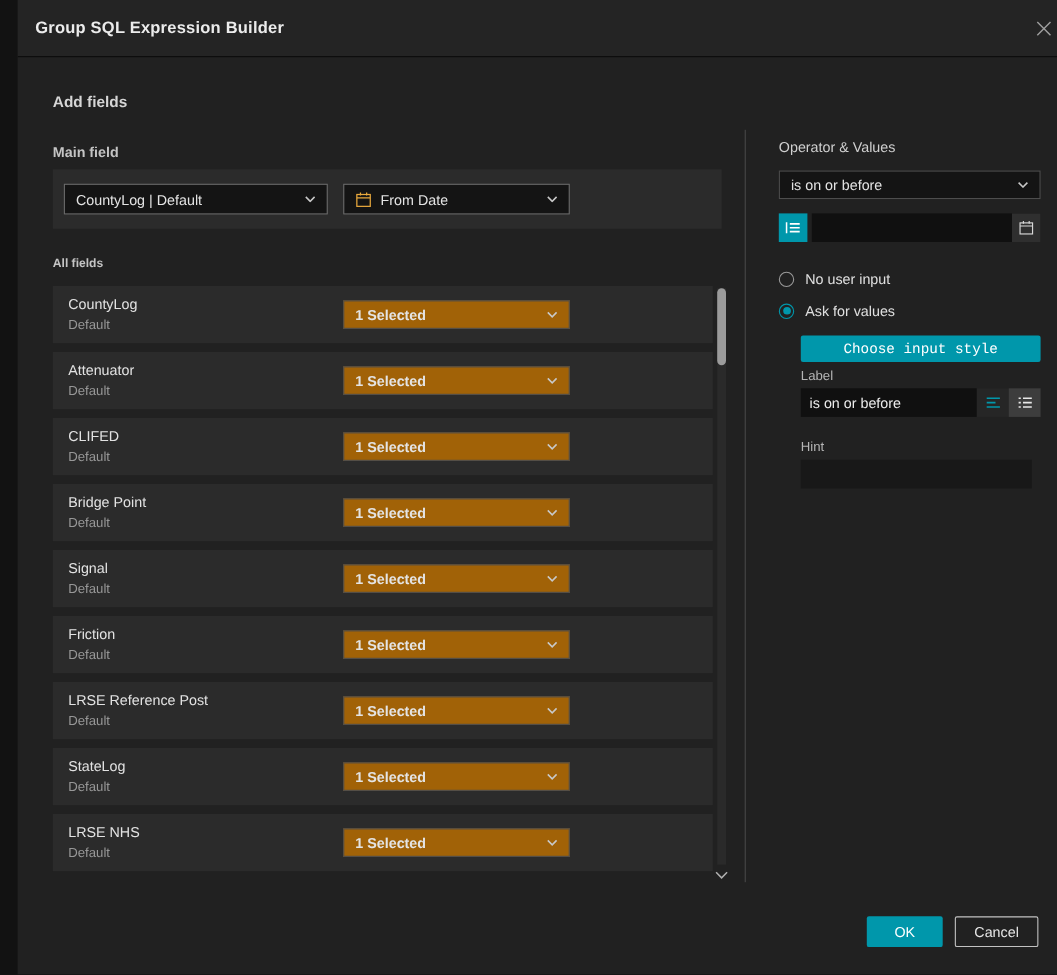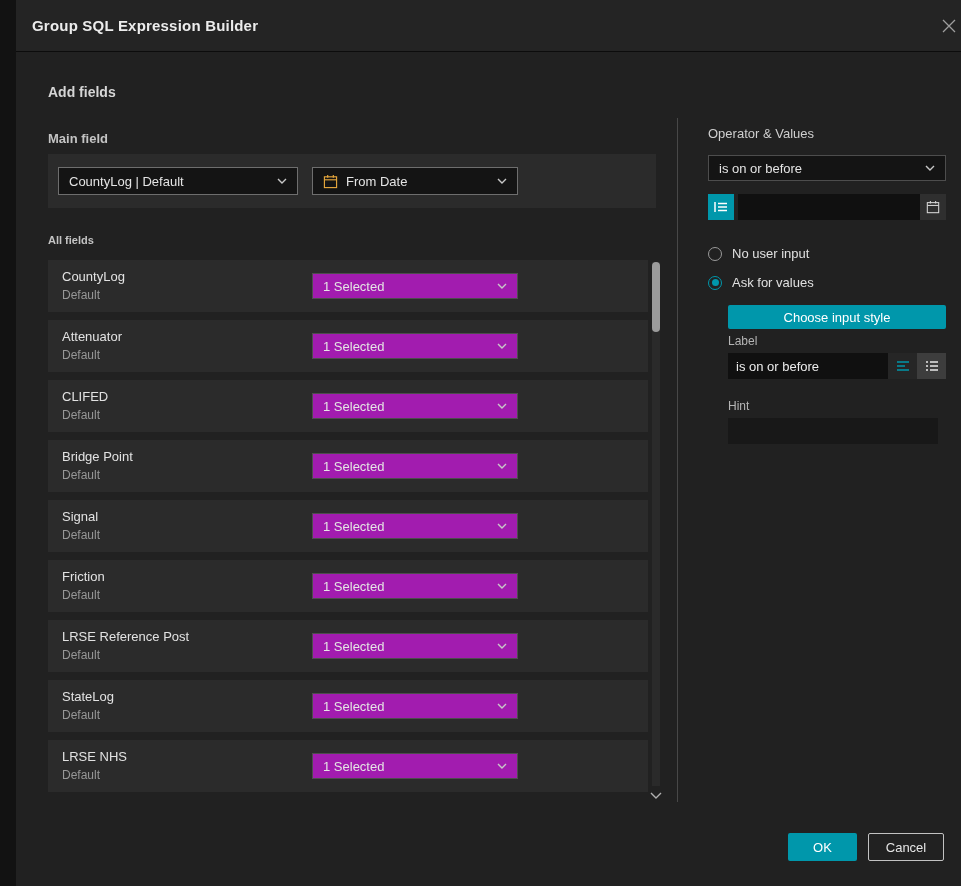--- a/index.html
+++ b/index.html
@@ -36,21 +36,21 @@
   .select .sel-text{white-space:nowrap;overflow:hidden;text-overflow:ellipsis;}
   .select .chev{margin-left:auto;display:flex;flex:none;}
   .sel-layer{position:absolute;left:10px;top:13px;width:240px;height:28px;}
   .sel-field{position:absolute;left:264px;top:13px;width:206px;height:28px;}
   .cal-gold{color:var(--calendar-icon);display:flex;flex:none;}
   
   .list{position:absolute;left:32px;top:260px;width:600px;}
   .field-row{position:relative;height:52px;margin-bottom:8px;background:#2b2b2b;}
   .field-name{position:absolute;left:14px;top:9px;font-size:13px;color:#e2e2e2;}
   .field-sub{position:absolute;left:14px;top:28px;font-size:12px;color:#979797;}
-  .row-select{position:absolute;left:264px;top:13px;width:206px;height:26px;background:#a21caf;border-color:#4d4d4d;}
+  .row-select{position:absolute;left:264px;top:13px;width:206px;height:26px;background:#a16207;border-color:#4d4d4d;font-weight:bold;}
   
   .sb-track{position:absolute;left:636px;top:262px;width:8px;height:524px;background:#2a2a2a;}
   .sb-thumb{position:absolute;left:0;top:0;width:8px;height:70px;background:#9b9b9b;border-radius:4px;cursor:pointer;}
   .sb-down{position:absolute;left:634px;top:792px;color:#b0b0b0;display:flex;}
   
   .v-div{position:absolute;left:661px;top:118px;width:1px;height:684px;background:#484848;}
   
   .h-op{position:absolute;left:692px;top:126px;font-size:13px;font-weight:400;color:#cfcfcf;}
   .op-select{position:absolute;left:692px;top:155px;width:238px;height:26px;background:#141414;border-color:#4d4d4d;}
   .value-row{position:absolute;left:692px;top:194px;width:238px;height:26px;display:flex;gap:4px;}
@@ -59,21 +59,21 @@
   .value-input{width:100%;height:26px;box-sizing:border-box;background:transparent;border:none;color:#ececec;font-size:13px;padding:0 30px 0 8px;outline:none;font-family:inherit;}
   .cal-btn{position:absolute;right:0;top:0;width:26px;height:26px;background:#2f2f2f;border:none;color:#d8d8d8;display:flex;align-items:center;justify-content:center;cursor:pointer;padding:0;}
   
   .radio-row{position:absolute;left:692px;display:flex;align-items:center;gap:10px;font-size:13px;color:#e0e0e0;cursor:pointer;}
   .radio-1{top:246px;}
   .radio-2{top:275px;justify-content:center;}
   .radio-circle{width:14px;height:14px;border-radius:50%;border:1px solid #9a9a9a;box-sizing:border-box;flex:none;display:flex;align-items:center;justify-content:center;}
   .radio-circle.checked{border-color:var(--accent);}
   .radio-dot{width:7px;height:7px;border-radius:50%;background:var(--accent);}
   
-  .choose-btn{position:absolute;left:712px;top:305px;width:218px;height:24px;background:var(--accent);border:none;border-radius:2px;color:#fff;font-size:13px;font-family:Liberation Sans, sans-serif;display:flex;align-items:center;justify-content:center;cursor:pointer;}
+  .choose-btn{position:absolute;left:712px;top:305px;width:218px;height:24px;background:var(--accent);border:none;border-radius:2px;color:#fff;font-size:13px;font-family:Liberation Mono, monospace;display:flex;align-items:center;justify-content:center;cursor:pointer;}
   .cap-label{position:absolute;left:712px;top:334px;font-size:12px;color:#b5b5b5;}
   .label-row{position:absolute;left:712px;top:353px;width:218px;height:26px;display:flex;}
   .label-input{width:160px;height:26px;box-sizing:border-box;background:#101010;border:none;color:#ececec;font-size:13px;padding:0 8px;outline:none;font-family:inherit;}
   .icon-btn{width:29px;height:26px;border:none;display:flex;align-items:center;justify-content:center;cursor:pointer;padding:0;}
   .icon-btn.b1{background:#262626;color:var(--accent);}
   .icon-btn.b2{background:#3d3d3d;color:#e8e8e8;}
   .cap-hint{position:absolute;left:712px;top:399px;font-size:12px;color:#b5b5b5;}
   .hint-input{position:absolute;left:712px;top:418px;width:210px;height:26px;box-sizing:border-box;background:#181818;border:none;color:#ececec;font-size:13px;padding:0 8px;outline:none;font-family:inherit;}
   
   .ok-btn{position:absolute;left:772px;top:833px;width:69px;height:28px;background:var(--accent);border:none;border-radius:2px;color:#fff;font-size:13px;font-family:inherit;display:flex;align-items:center;justify-content:center;cursor:pointer;}

